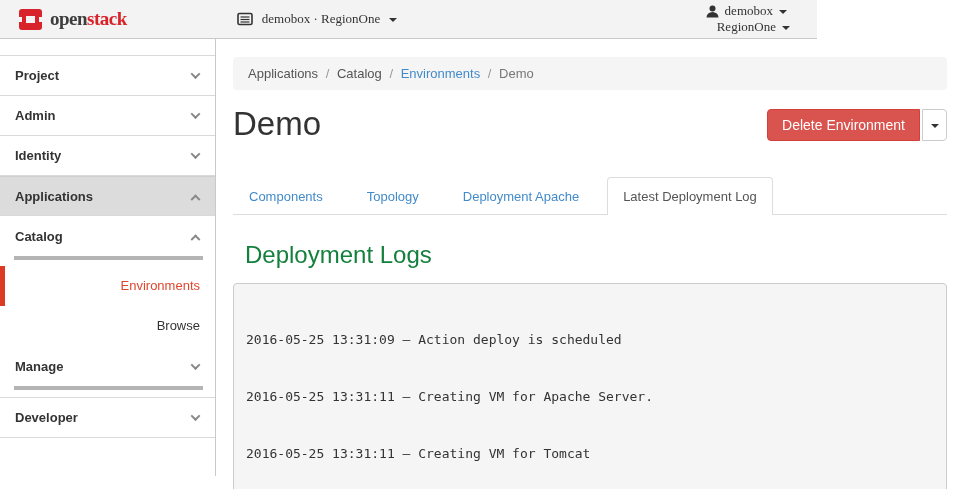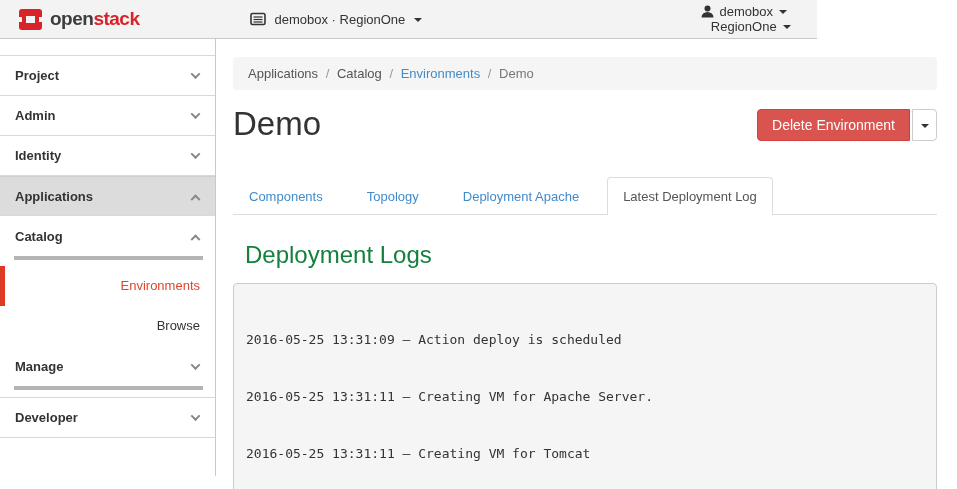--- a/index.html
+++ b/index.html
@@ -6,21 +6,21 @@
   html,body { width:957px; height:489px; overflow:hidden; }
   body {
     font-family:"Liberation Sans", sans-serif;
     font-size:13px; color:#333; background:#fff; position:relative;
   }
 
   
   .navbar {
     position:absolute; top:0; left:0; width:817px; height:39px;
     background:#f3f3f3; border-bottom:1px solid #c9c9c9;
-    display:flex; align-items:center;
+    display:flex; align-items:center;font-family:Liberation Serif, serif;
   }
   .brand { display:flex; align-items:center; padding-left:18px; gap:7px; }
   .brand-text { font-size:19px; font-weight:bold; letter-spacing:-0.5px; }
   .brand-open { color:#3d3d3d; }
   .brand-stack { color:#d8232a; }
   .ctx-switcher {
     display:flex; align-items:center; gap:9px; margin-left:110px; cursor:pointer;
   }
   .nav-right { margin-left:auto; display:flex; align-items:center;flex-direction:column; }
   .nav-drop { display:flex; align-items:center; gap:6px; cursor:pointer; }
@@ -60,21 +60,21 @@
   .side-subitem.active { color:#e0462e; }
   .side-subitem.active::before {
     content:""; position:absolute; left:0; top:0; bottom:0; width:5px;
     background:#dd3a26;
   }
   .spacer-line { height:8px; border-bottom:1px solid #d9d9d9; }
 
   
   .main {
     position:absolute; top:39px; left:216px; right:0; bottom:0;
-    padding:18px 20px 0 17px; background:#fff;
+    padding:18px 10px 0 17px; background:#fff;
   }
   .breadcrumb {
     background:#f5f5f5; border-radius:4px; padding:9px 15px;
     color:#555; margin-bottom:16px;
   }
   .breadcrumb .sep { color:#999; margin:0 4px; }
   .breadcrumb a { color:#428bca; text-decoration:none; cursor:pointer; }
   .breadcrumb .current { color:#777; }
 
   .page-header { display:flex; align-items:flex-start; }

